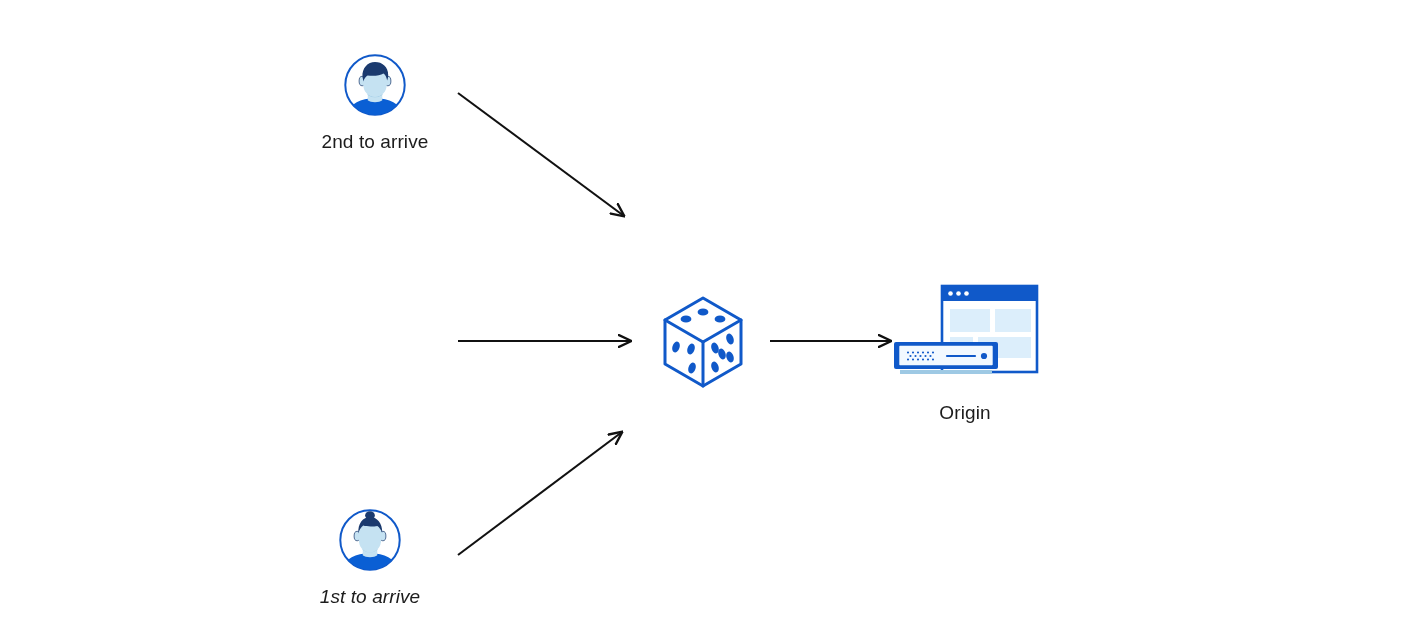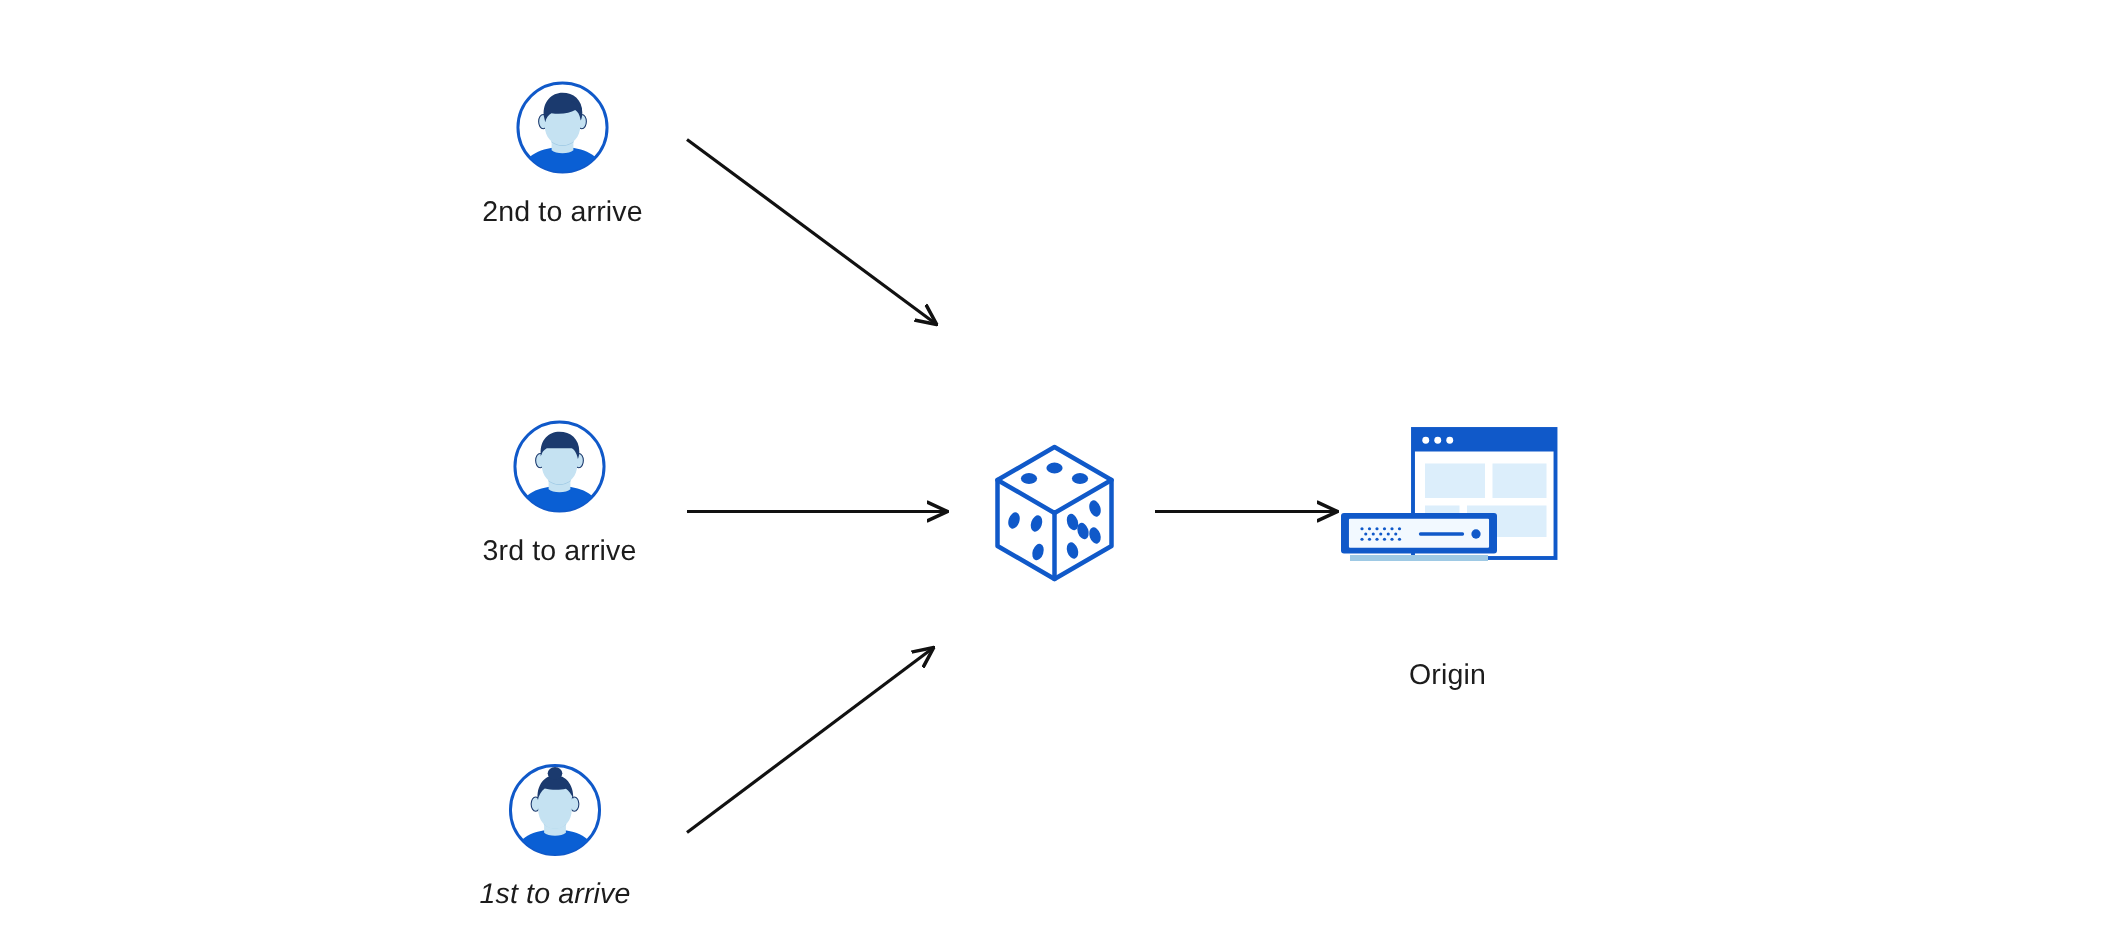--- a/index.html
+++ b/index.html
@@ -47,21 +47,21 @@
     color: #1c1c1c;
     white-space: nowrap;
     text-align: center;
   }
 
   
   .dice-node { width: 110px; }
   .dice { width: 86px; height: 96px; display: block; }
 
   
-  .origin-node { width: 170px; gap: 38px; }
+  .origin-node { width: 170px; }
   .origin-art { width: 150px; height: 105px; display: block; }
   .origin-node .node-label { margin-top: 14px; }
 
   
   #arrow-layer {
     position: absolute;
     left: 0; top: 0;
     width: 1405px;
     height: 633px;
     pointer-events: none;
@@ -110,42 +110,20 @@
 
         <path d="M31 38 c-1 -14 8 -23 19 -23 c11 0 20 7 20 20 c0 3 -0.6 6 -1.6 8
                  c-1 -6 -3 -9 -5.6 -10.6 c-5 3 -14 4.6 -24 3.2
                  c-3 1.6 -5.4 5 -6.2 9 Z" fill="#1b3a6e"></path>
         <path d="M60 24 c4 1.4 7 4 8.6 7" fill="none" stroke="#1b3a6e" stroke-width="1.4" stroke-linecap="round"></path>
       </g>
     </svg>
     <div class="node-label">2nd to arrive</div>
   </div>
 
-  <div class="node client-node" style="left:303px; top:254px;">
-    <svg class="avatar" viewBox="0 0 100 100" aria-hidden="true">
-      <defs>
-        <clipPath id="clip-a2">
-            <circle cx="50" cy="50" r="45"></circle>
-          </clipPath>
-      </defs>
-      <circle cx="50" cy="50" r="45" fill="#ffffff" stroke="#1059c9" stroke-width="3"></circle>
-      <g clip-path="url(#clip-a2)">
-        <path d="M6 100 C10 79 26 70 50 70 C74 70 90 79 94 100 Z" fill="#0a5fd4"></path>
-        <path d="M39 55 h22 v18 c-4 4 -18 4 -22 0 Z" fill="#c5e2f2"></path>
-        <path d="M39 64 c7 5 15 5 22 0" fill="none" stroke="#9ec9e4" stroke-width="1.6"></path>
-        <ellipse cx="30.5" cy="44" rx="4.6" ry="7.2" fill="#c5e2f2" stroke="#1b3a6e" stroke-width="1.1"></ellipse>
-        <ellipse cx="69.5" cy="44" rx="4.6" ry="7.2" fill="#c5e2f2" stroke="#1b3a6e" stroke-width="1.1"></ellipse>
-        <path d="M32 36 c0 -12 8 -19 18 -19 c10 0 18 7 18 19 l0 12 c0 12 -8 20 -18 20 c-10 0 -18 -8 -18 -20 Z" fill="#c5e2f2"></path>
-
-        <path d="M31 37 c-0.5 -14 8 -22 19 -22 c11 0 20 7 20 20 c0 3 -0.6 5.6 -1.4 7.4
-                 c-1.4 -6.4 -3.6 -9.4 -6.4 -10.8 l-25 0 c-3 1.6 -5.4 4.6 -6.2 8.4 Z" fill="#1b3a6e"></path>
-      </g>
-    </svg>
-    <div class="node-label">3rd to arrive</div>
-  </div>
 
   <div class="node client-node" style="left:300px; top:483px;font-style:italic;">
     <svg class="avatar" viewBox="0 0 100 100" aria-hidden="true">
       <defs>
         <clipPath id="clip-a3">
             <circle cx="50" cy="50" r="45"></circle>
           </clipPath>
       </defs>
       <circle cx="50" cy="50" r="45" fill="#ffffff" stroke="#1059c9" stroke-width="3"></circle>
       <g clip-path="url(#clip-a3)">

